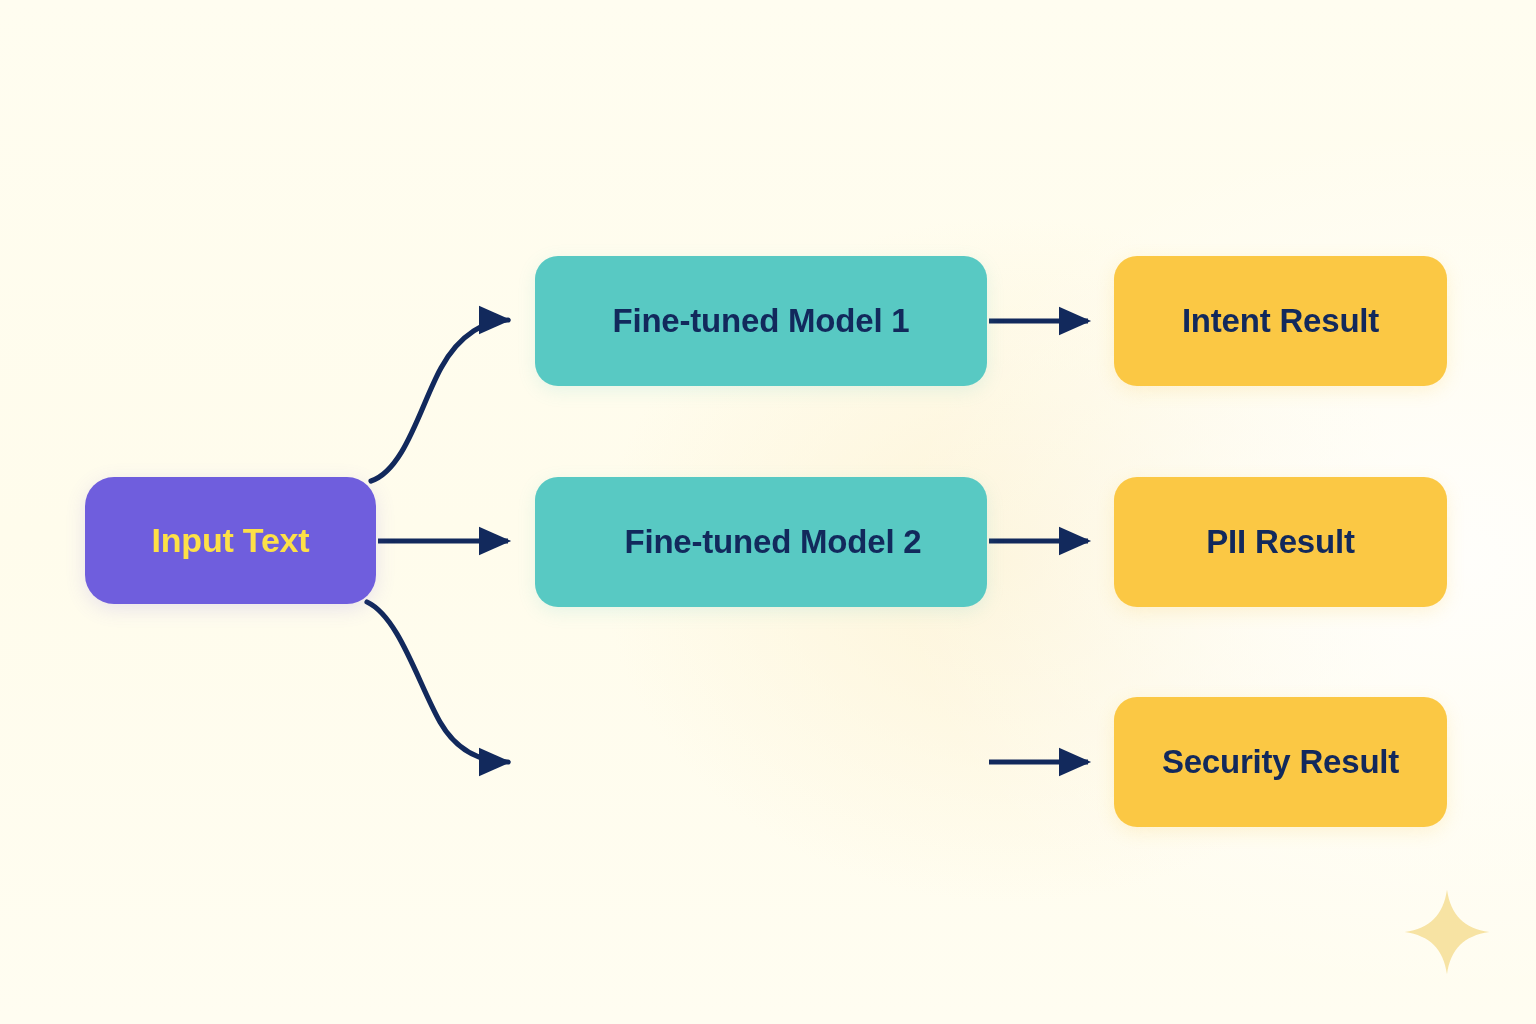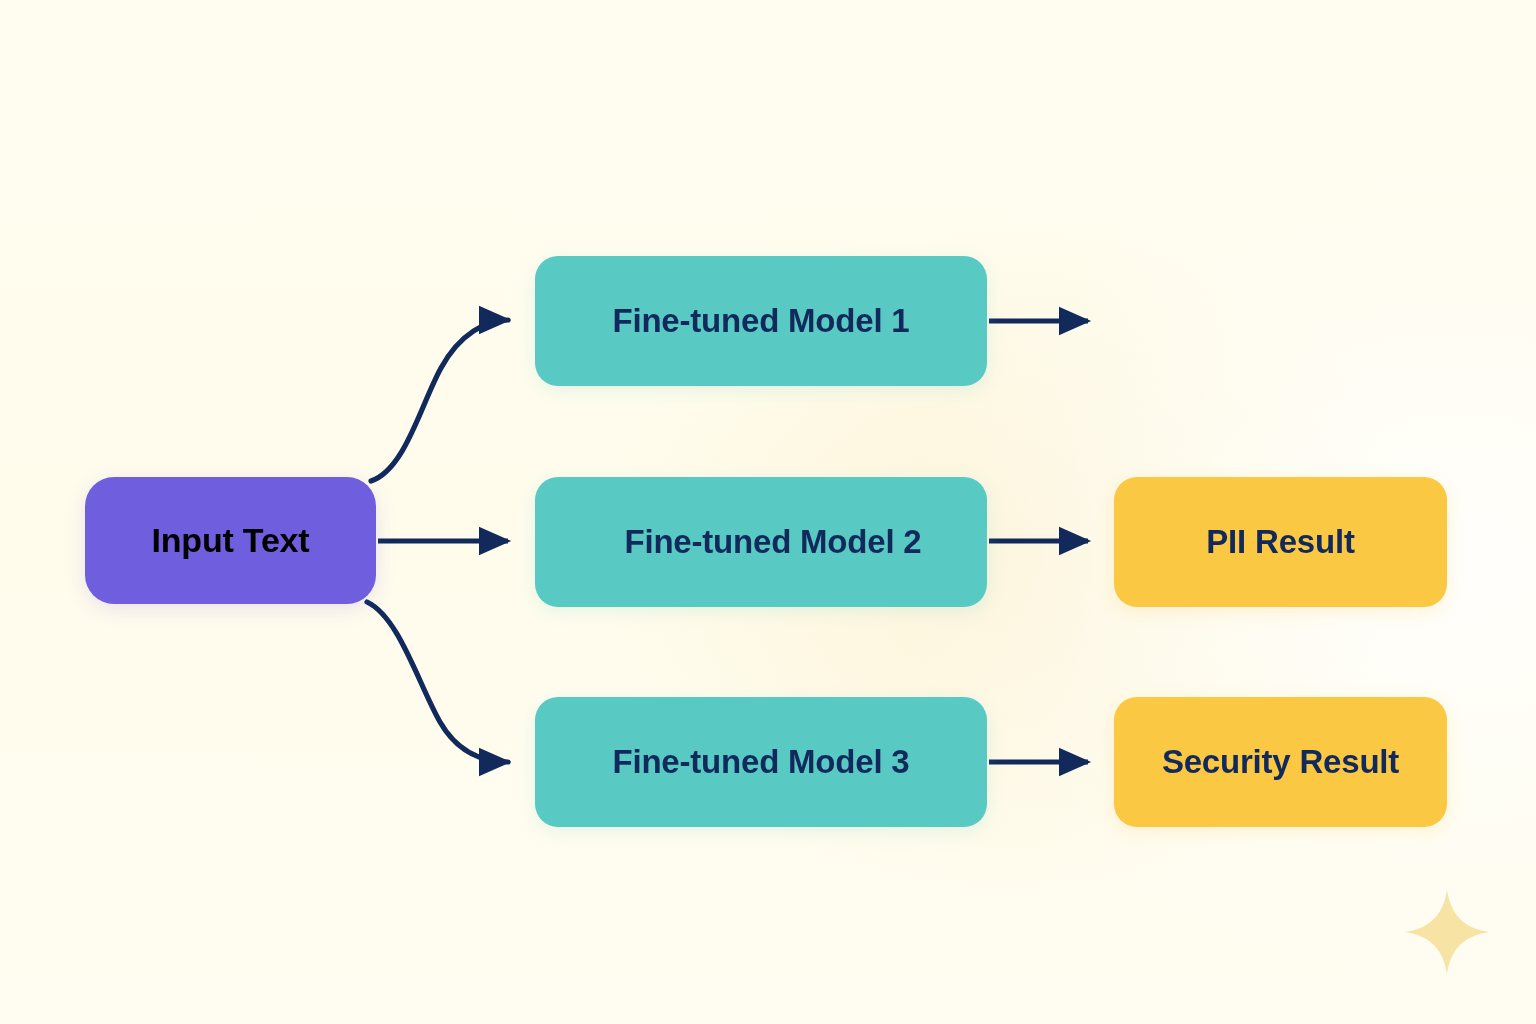--- a/index.html
+++ b/index.html
@@ -38,21 +38,21 @@
     font-weight:bold;
     white-space:nowrap;
     user-select:none;
   }
 
   .node-input {
     left:85px; top:477px;
     width:291px; height:127px;
     border-radius:29px;
     background:#6f5edd;
-    color:#000000;
+    color:#fde047;
     font-size:34px;
     box-shadow:0 5px 20px rgba(111,94,221,0.16);
   }
 
   .node-model {
     left:535px;
     width:452px; height:130px;
     border-radius:23px;
     background:#58c9c3;
     color:#12295c;
@@ -113,24 +113,24 @@
   </div>
 
   <div class="node node-model r1">
     <span>Fine-tuned Model 1</span>
   </div>
 
   <div class="node node-model r2">
     <span>Fine-tuned Model 2</span>
   </div>
 
-  <div class="node node-model r3">
-    <span>Fine-tuned Model 3</span>
+
+  <div class="node node-result r1">
+    <span>Intent Result</span>
   </div>
-
 
   <div class="node node-result r3">
     <span>Security Result</span>
   </div>
 
   <div class="node node-result r2">
     <span>PII Result</span>
   </div>
 
   <svg id="sparkle" viewBox="0 0 100 100">

